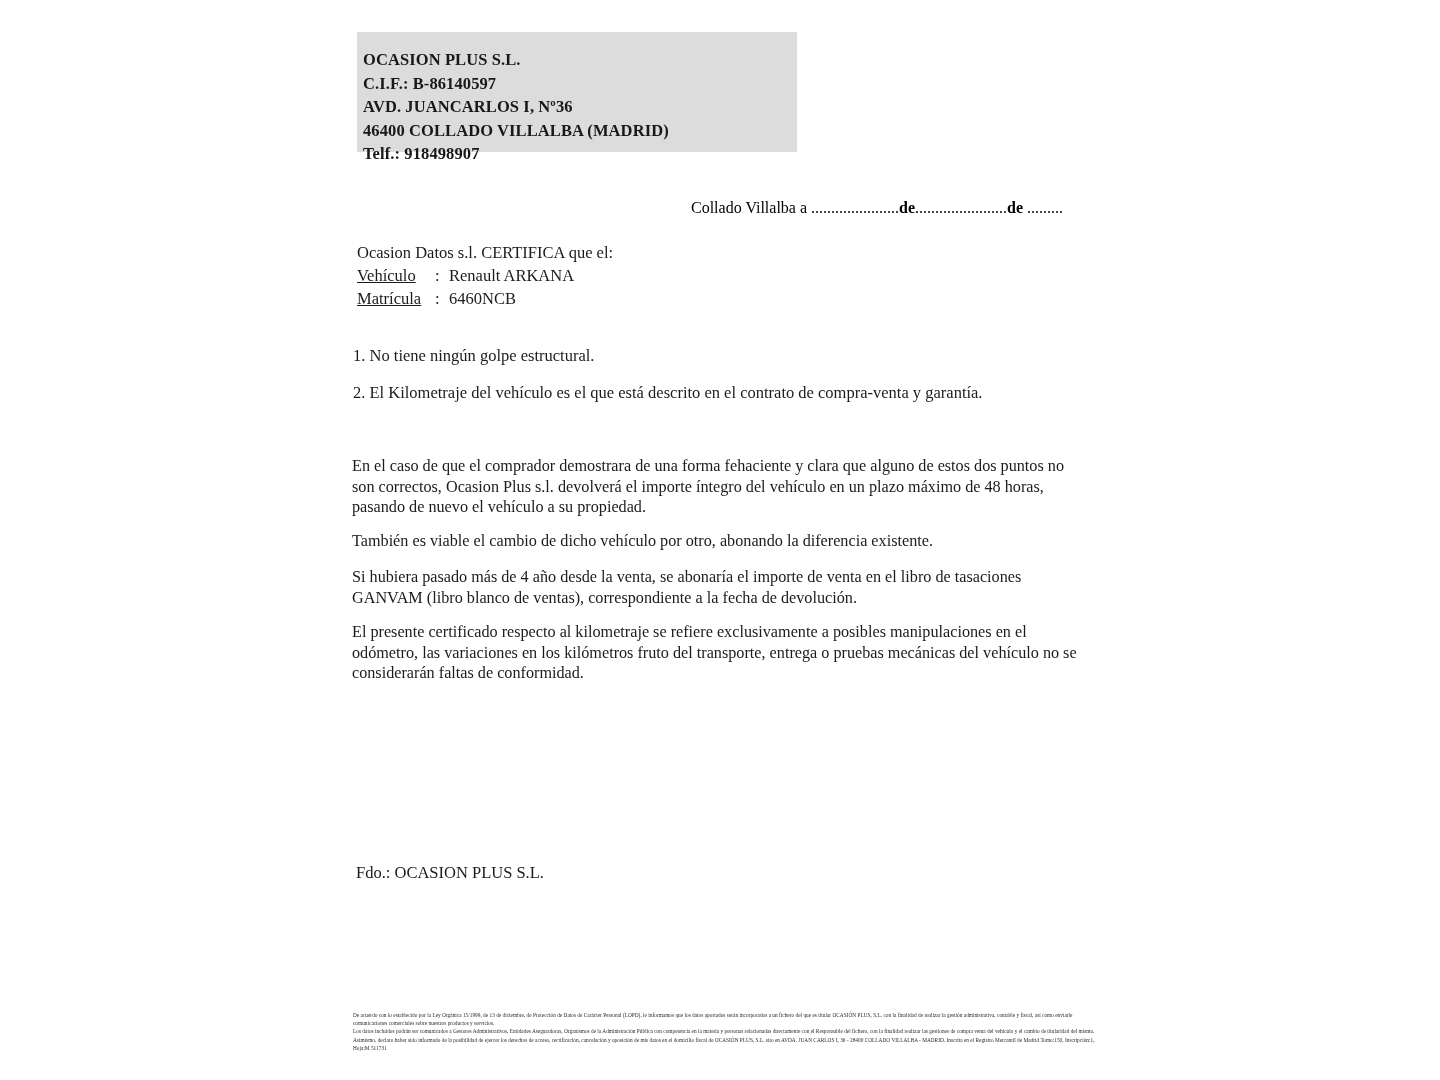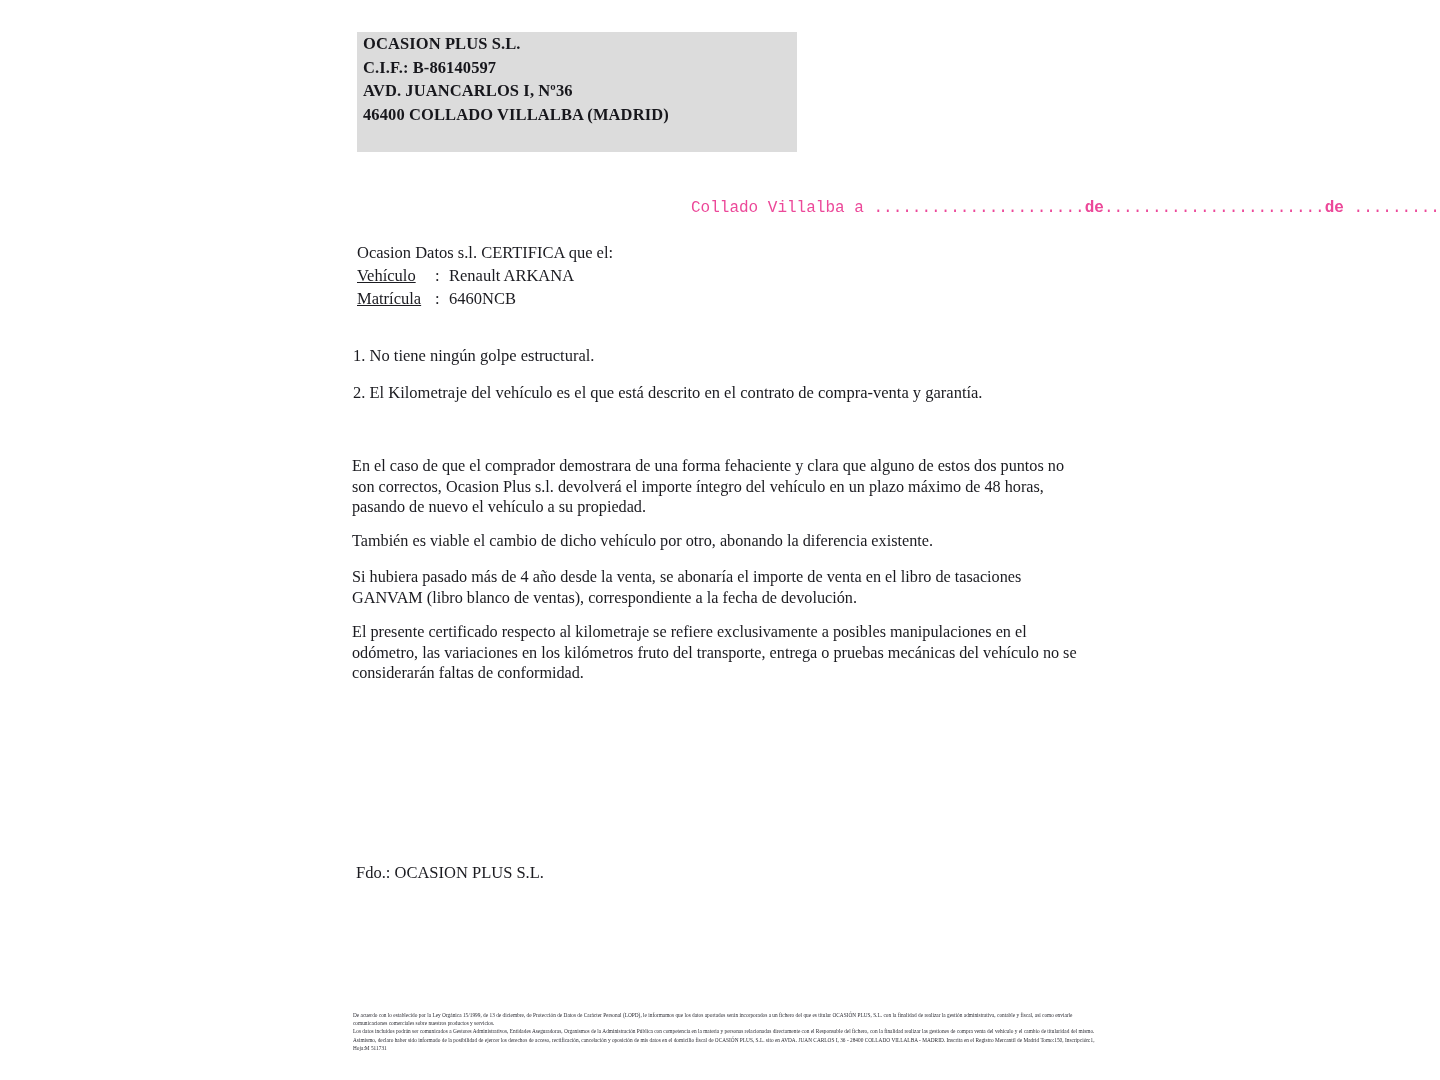--- a/index.html
+++ b/index.html
@@ -26,41 +26,40 @@
 
   
   .letterhead {
     position: absolute;
     left: 357px;
     top: 32px;
     width: 440px;
     height: 120px;
     background: #dcdcdc;
     box-sizing: border-box;
-    padding: 0 0 0 6px;
+    padding: 16px 0 0 6px;
   }
   .letterhead-line {
     font-weight: bold;
     font-size: 16.5px;
     line-height: 23.5px;
     letter-spacing: 0.1px;
     color: #17171c;
     white-space: nowrap;
   }
 
   
   .dateline {
     position: absolute;
     left: 691px;
     top: 198px;
     font-size: 16px;
     line-height: 20px;
     white-space: nowrap;
-    color: #ec4899;
-    font-family: Liberation Mono, monospace;
+    color: #000000;
   }
   .dateline .de { font-weight: bold; }
 
   
   .certifies {
     position: absolute;
     left: 357px;
     top: 241px;
     font-size: 16.5px;
     line-height: 23px;
@@ -136,20 +135,21 @@
 </head>
 <body>
 
 <div class="page">
 
   <div class="letterhead">
     <div class="letterhead-line">OCASION PLUS S.L.</div>
     <div class="letterhead-line">C.I.F.: B-86140597</div>
     <div class="letterhead-line">AVD. JUANCARLOS I, Nº36</div>
     <div class="letterhead-line">46400 COLLADO VILLALBA (MADRID)</div>
+    <div class="letterhead-line">Telf.: 918498907</div>
   </div>
 
   <div class="dateline"><span>Collado Villalba a ......................</span><span class="de">de</span><span>.......................</span><span class="de">de</span><span> .........</span></div>
 
   <div class="certifies">Ocasion Datos s.l. CERTIFICA que el:</div>
 
   <div class="kv row1"><span class="kv-label">Vehículo</span><span class="kv-sep">:</span><span>Renault ARKANA</span></div>
 
   <div class="kv row2"><span class="kv-label">Matrícula</span><span class="kv-sep">:</span><span>6460NCB</span></div>
 

